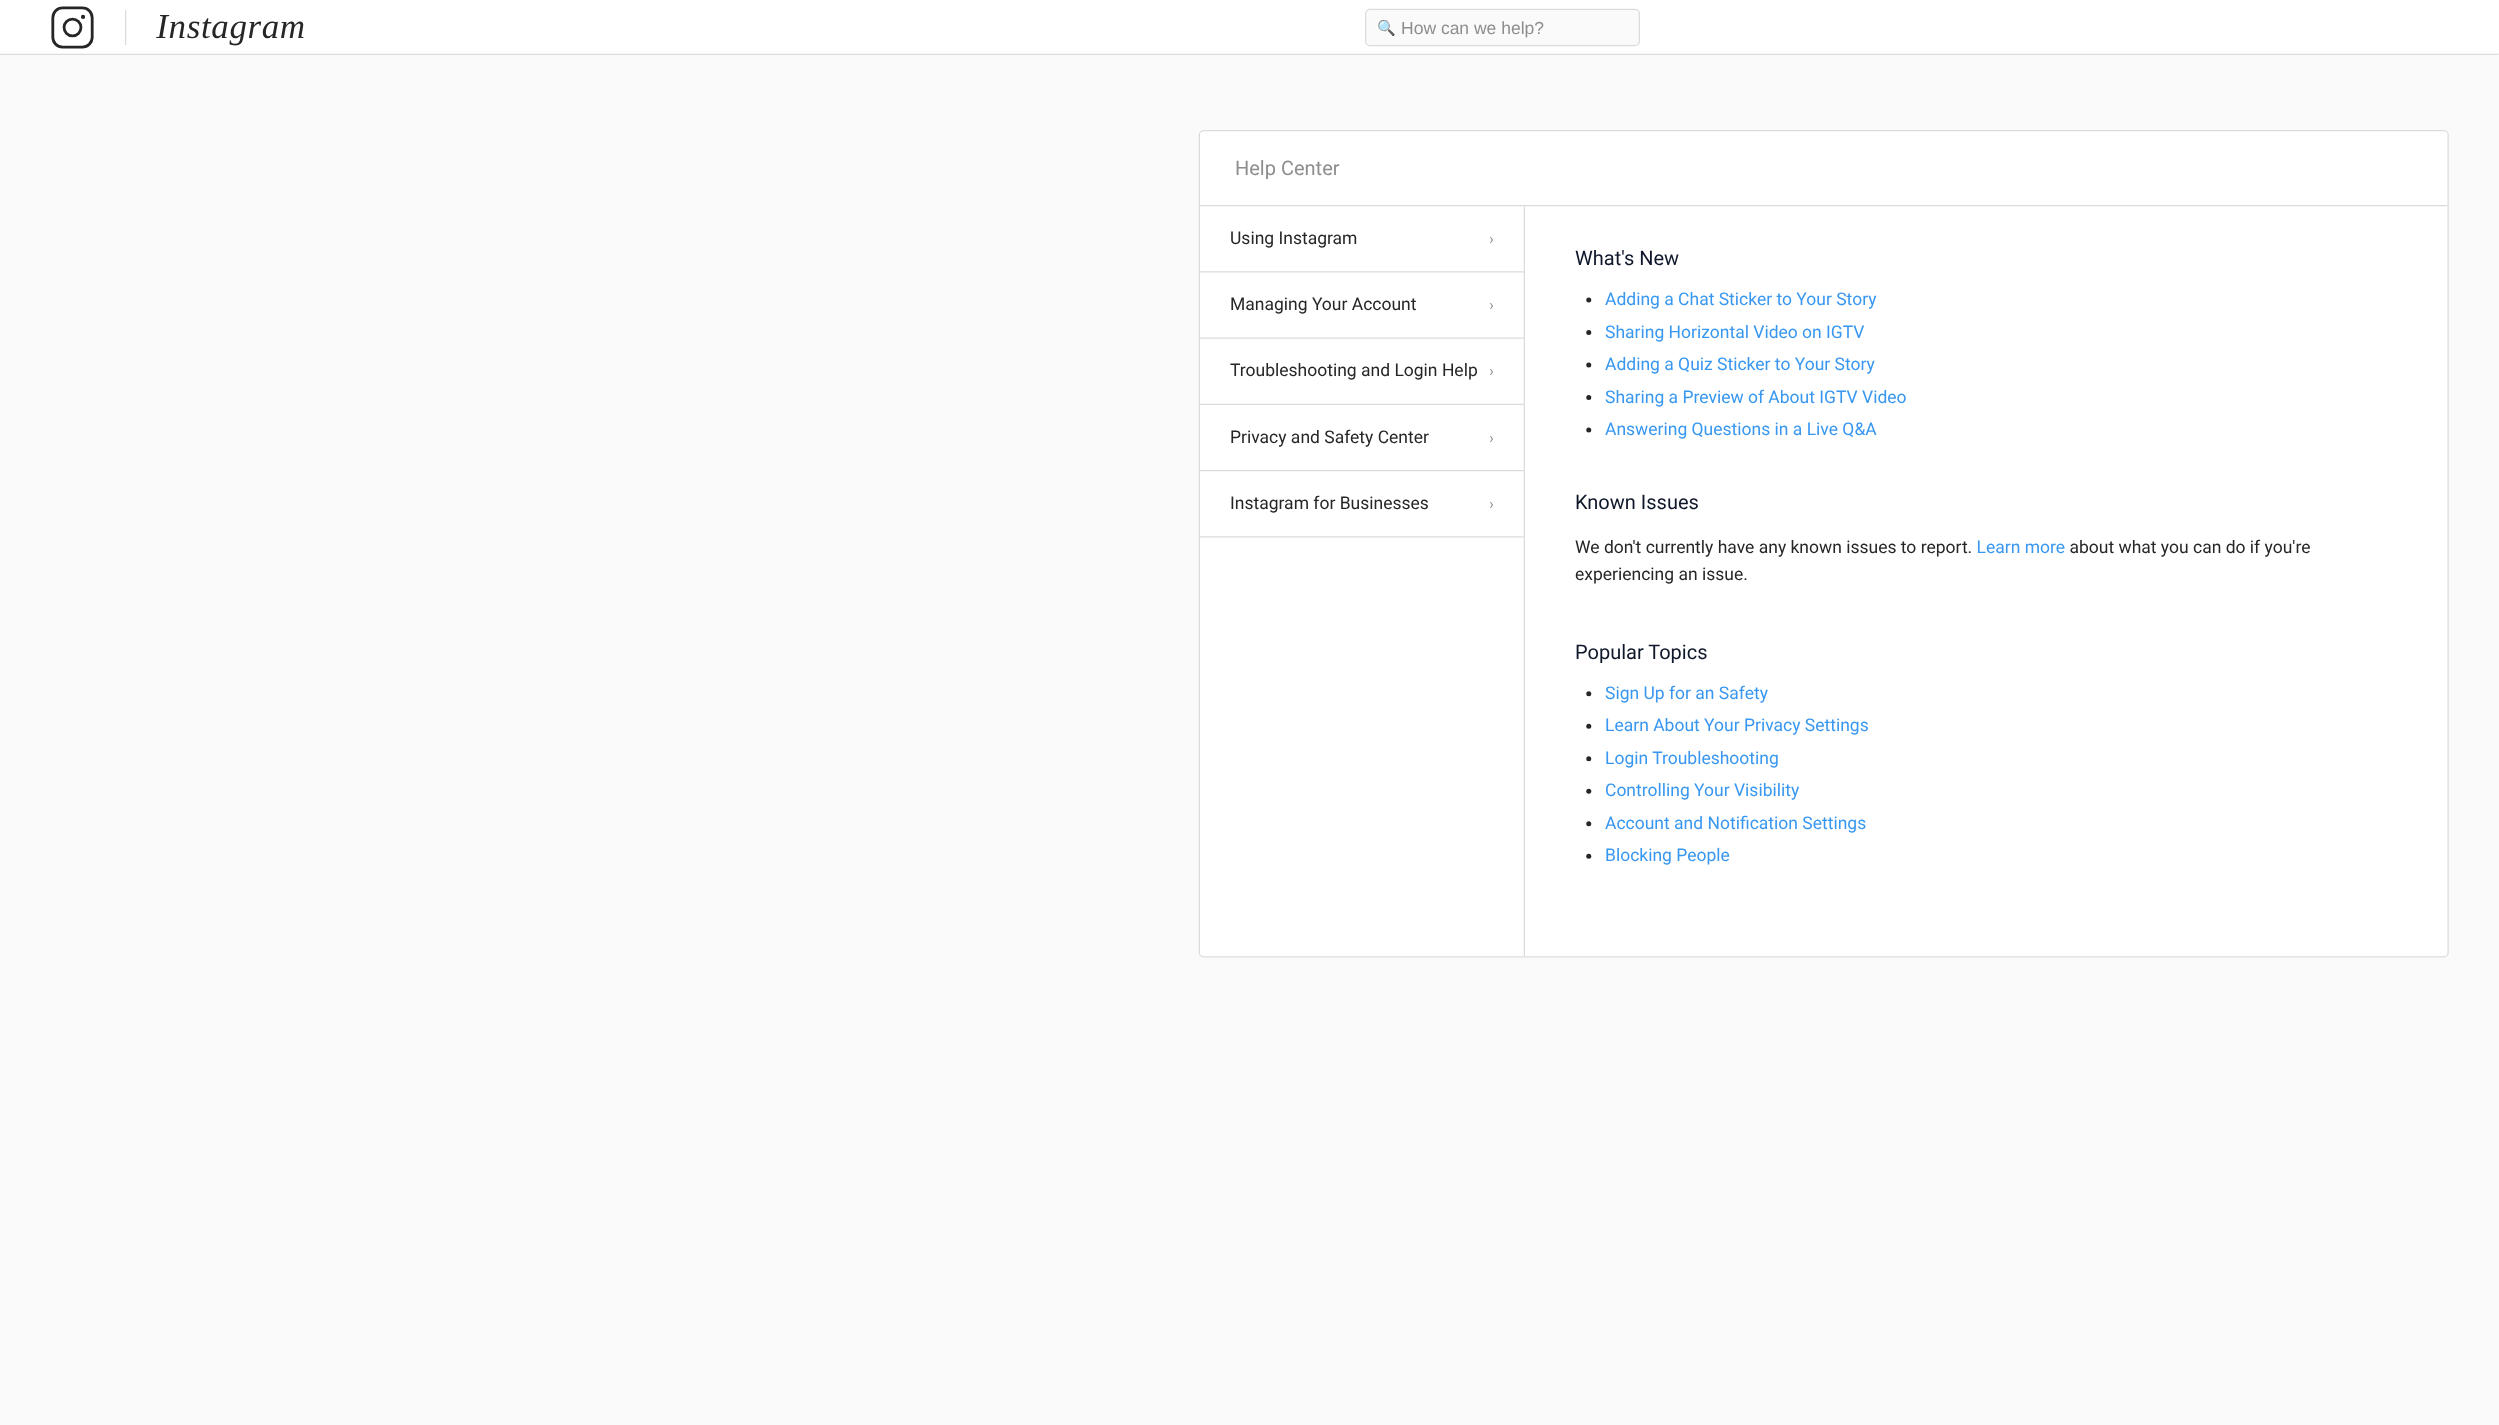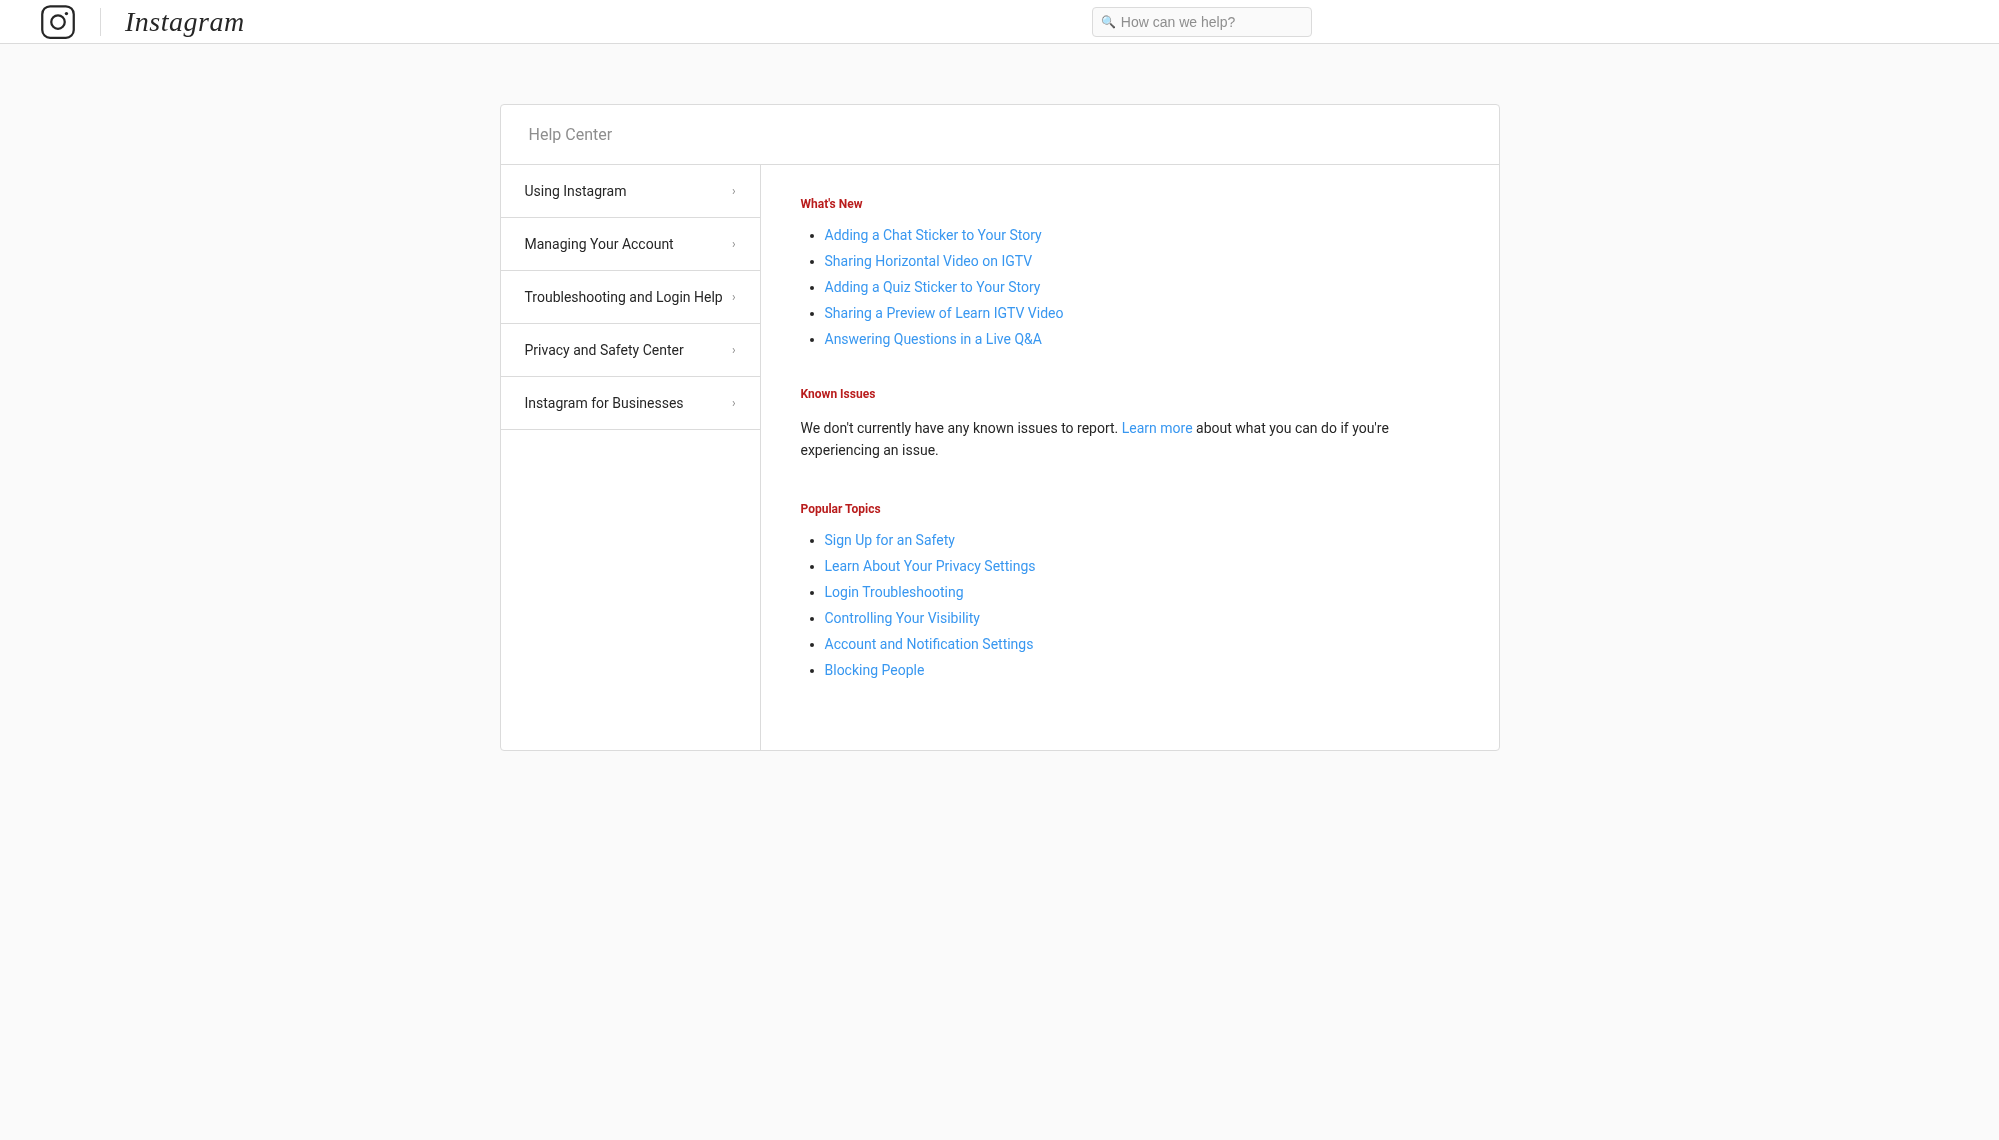--- a/index.html
+++ b/index.html
@@ -86,21 +86,21 @@
     }
 
     .search-input::placeholder {
       color: #8e8e8e;
     }
 
     
     .page-body {
       padding: 60px 40px;
       display: flex;
-      justify-content: center;
+      justify-content: flex-end;
     }
 
     .help-container {
       width: 100%;
       max-width: 1000px;
       background: #ffffff;
       border: 1px solid #dbdbdb;
       border-radius: 4px;
     }
 
@@ -151,23 +151,23 @@
     .main-content {
       flex: 1;
       padding: 32px 40px;
     }
 
     .section {
       margin-bottom: 40px;
     }
 
     .section-title {
-      font-size: 12px;
-      font-weight: 700;
-      color: #b91c1c;
+      font-size: 16px;
+      font-weight: 400;
+      color: #0f172a;
       margin-bottom: 16px;
     }
 
     .link-list {
       list-style: disc;
       padding-left: 24px;
     }
 
     .link-list li {
       margin-bottom: 10px;
@@ -254,21 +254,21 @@
             <li>
               <a href="#">Adding a Chat Sticker to Your Story</a>
             </li>
             <li>
               <a href="#">Sharing Horizontal Video on IGTV</a>
             </li>
             <li>
               <a href="#">Adding a Quiz Sticker to Your Story</a>
             </li>
             <li>
-              <a href="#">Sharing a Preview of Learn IGTV Video</a>
+              <a href="#">Sharing a Preview of About IGTV Video</a>
             </li>
             <li>
               <a href="#">Answering Questions in a Live Q&amp;A</a>
             </li>
           </ul>
         </section>
 
         <section class="section">
           <h2 class="section-title">Known Issues</h2>
           <p class="known-issues-text">

